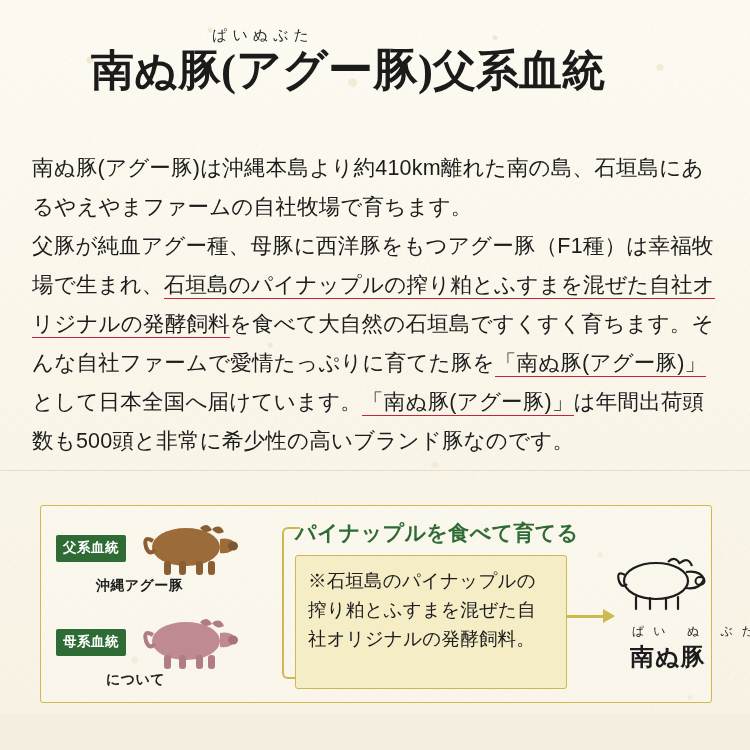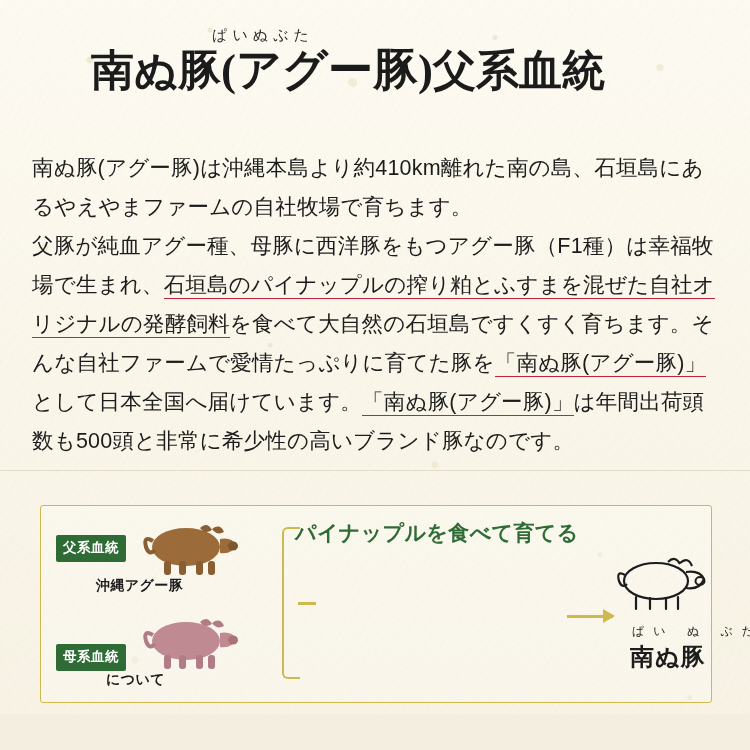--- a/index.html
+++ b/index.html
@@ -111,21 +111,21 @@
     background: rgba(255,255,255,0.25);
   }
 
   .breed-row {
     position: absolute;
     display: flex;
     align-items: center;
     gap: 8px;
   }
   .breed-row.top { left: 16px; top: 14px; }
-  .breed-row.bottom { left: 16px; top: 108px; align-items: flex-end; }
+  .breed-row.bottom { left: 16px; top: 108px; }
 
   .tag {
     display: inline-block;
     background: #2f6b35;
     color: #ffffff;
     font-size: 13.5px;
     font-weight: 700;
     padding: 4px 7px 5px 7px;
     border-radius: 2px;
     letter-spacing: 0.5px;
@@ -303,20 +303,21 @@
           <path d="M19 22 q-10 -6 -7 6 q3 9 9 3" fill="none" stroke="#b07d87" stroke-width="4"></path>
         </svg>
       </span>
     </div>
     <div class="breed-label bottom">について</div>
 
     <div class="brace"></div>
     <div class="brace-stem"></div>
 
     <div class="feed-title">パイナップルを食べて育てる</div>
+    <div class="feed-box">※石垣島のパイナップルの搾り粕とふすまを混ぜた自社オリジナルの発酵飼料。</div>
 
     <div class="arrow"></div>
 
     <div class="result-pig">
       <svg width="100" height="58" viewBox="0 0 100 58">
         <ellipse cx="46" cy="28" rx="32" ry="18" fill="none" stroke="#1c1c1c" stroke-width="2.2"></ellipse>
         <path d="M76 19 q14 -2 18 7 q-4 11 -18 9" fill="none" stroke="#1c1c1c" stroke-width="2.2"></path>
         <ellipse cx="90" cy="28" rx="4.5" ry="4" fill="none" stroke="#1c1c1c" stroke-width="2"></ellipse>
         <path d="M70 10 q8 -7 12 3" fill="none" stroke="#1c1c1c" stroke-width="2.2"></path>
         <path d="M58 9 q7 -7 12 2" fill="none" stroke="#1c1c1c" stroke-width="2.2"></path>

